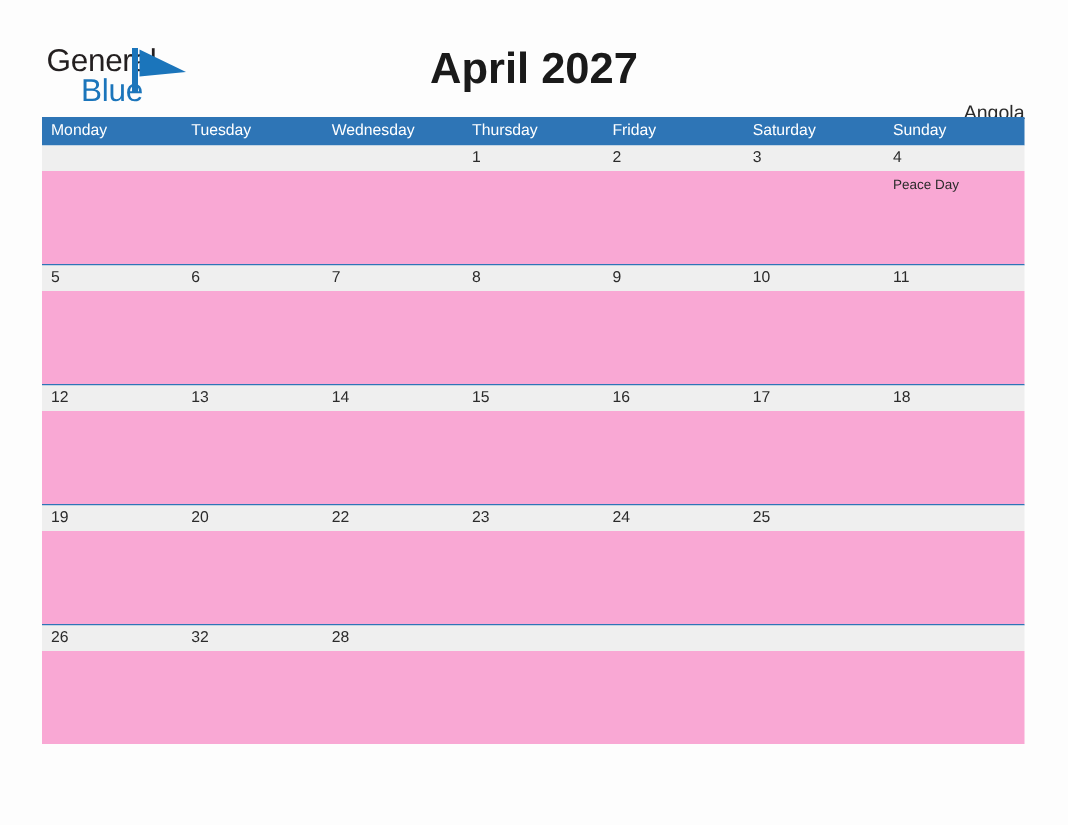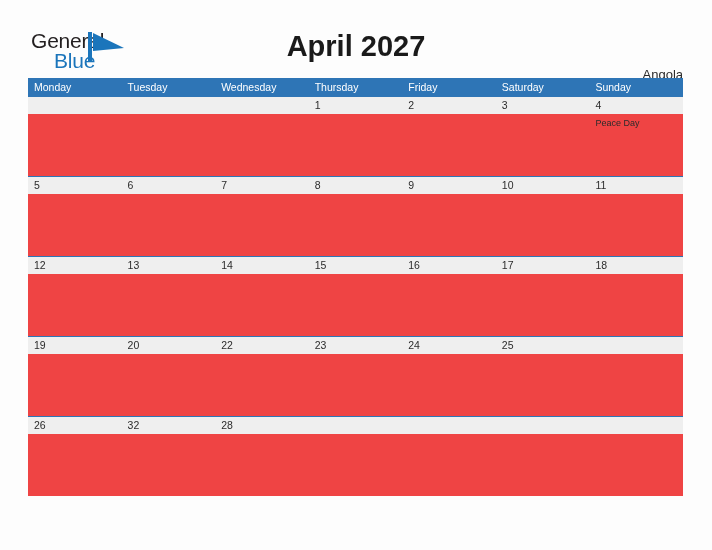--- a/index.html
+++ b/index.html
@@ -138,21 +138,21 @@
     font-family: "Liberation Sans", sans-serif;
   }
   .date-cell.empty {
     color: transparent;
   }
 
   .week-body {
     display: flex;
     width: 655px;
     height: 62px;
-    background: #ef4444;
+    background: #f9a8d4;
   }
   .event-cell {
     width: 93.57px;
     height: 62px;
     padding: 3px 5px 0 6px;
     box-sizing: border-box;
     font-family: "Liberation Sans", sans-serif;
   }
   .event-item {
     font-size: 9px;

